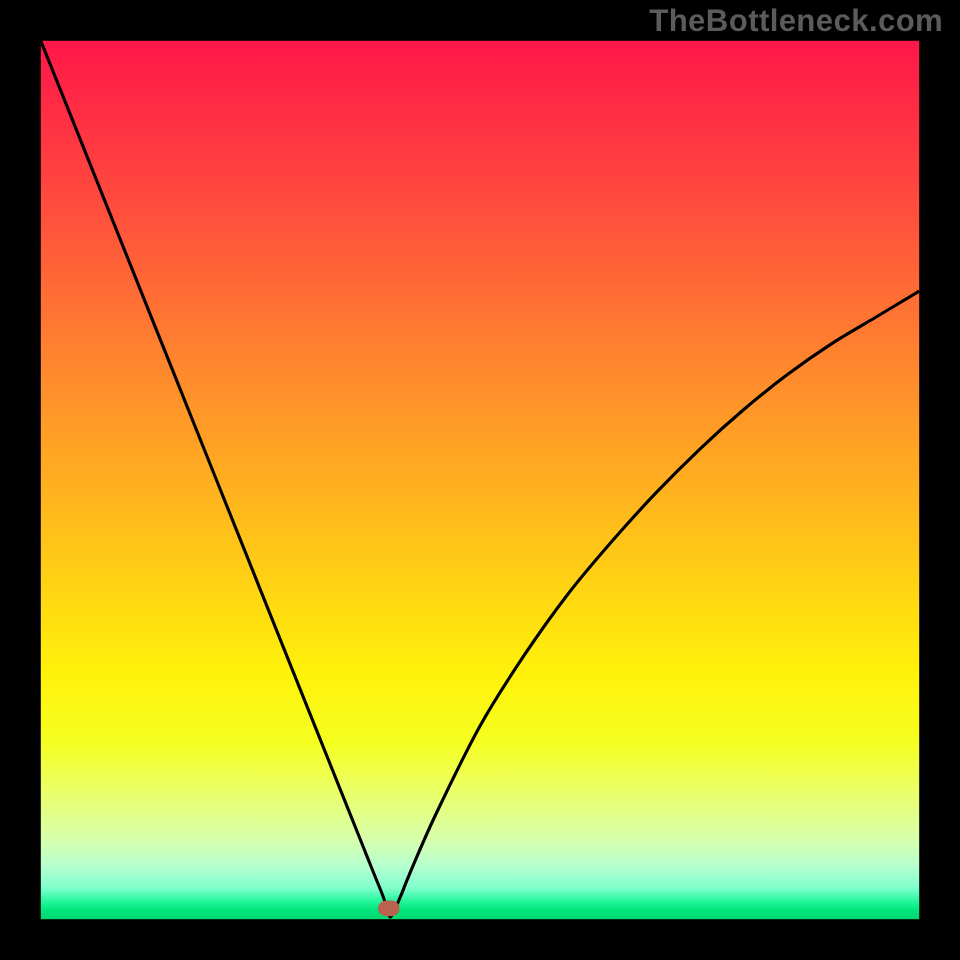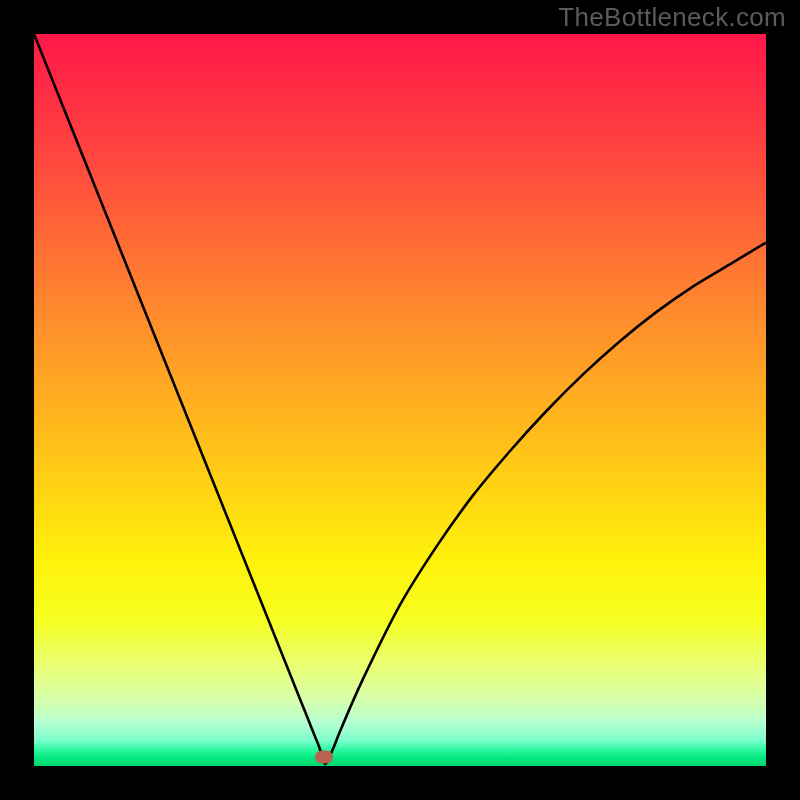--- a/index.html
+++ b/index.html
@@ -18,21 +18,21 @@
     width: 800px;
     height: 800px;
     background: #000;
   }
   .watermark {
     position: absolute;
     top: 2px;
     right: 14px;
     color: #5b5b5b;
     font-size: 26px;
-    font-weight: 400;
+    font-weight: 700;
     letter-spacing: 0.3px;
     z-index: 50;
   }
   .plot {
     position: absolute;
     left: 34px;
     top: 34px;
     width: 732px;
     height: 732px;
     background: linear-gradient(to bottom,

